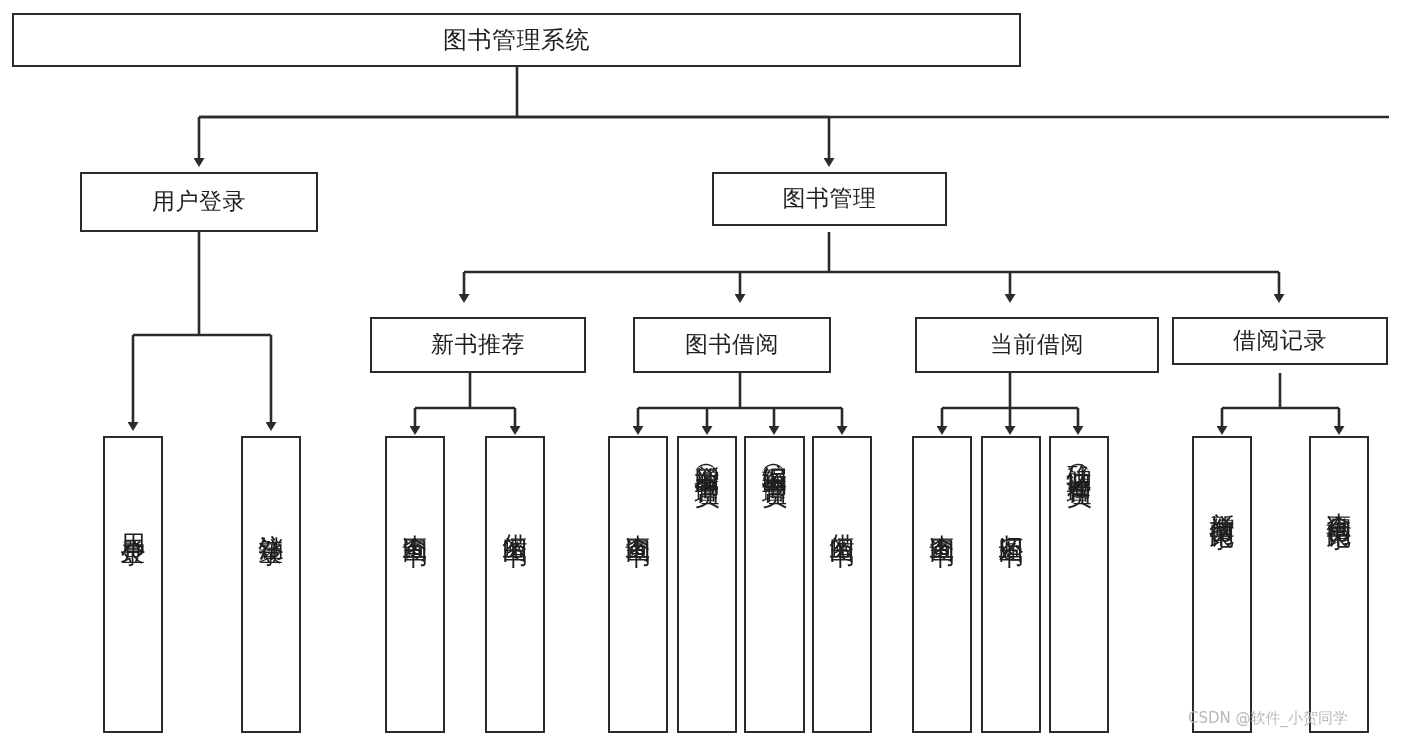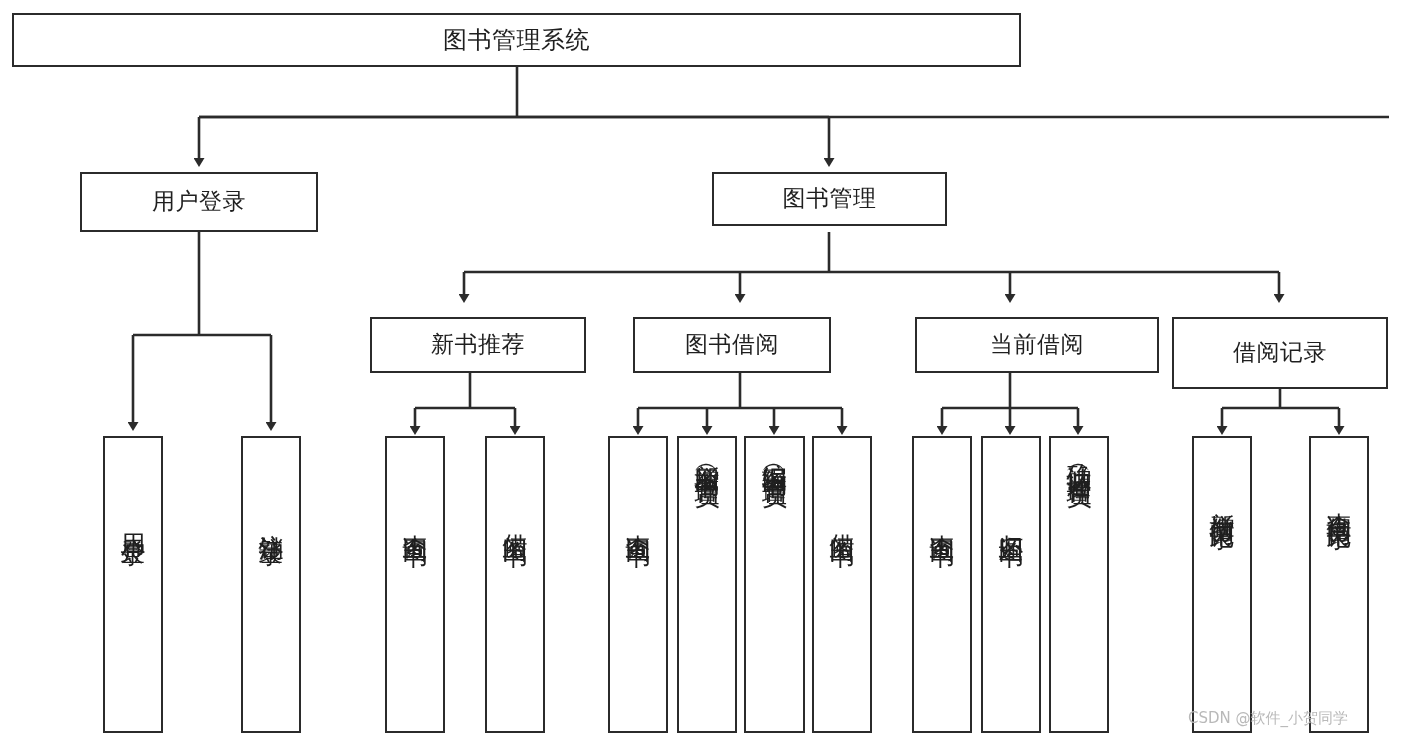--- a/index.html
+++ b/index.html
@@ -152,21 +152,21 @@
   </div>
 
   <div class="node" style="left:633px; top:317px; width:198px; height:56px;">
     <span class="label-h">图书借阅</span>
   </div>
 
   <div class="node" style="left:902px; top:317px; width:244px; height:56px;margin-left:13px;">
     <span class="label-h">当前借阅</span>
   </div>
 
-  <div class="node" style="left:1172px; top:317px; width:216px; height:72px;">
+  <div class="node" style="left:1172px; top:317px; width:216px; height:48px;">
     <span class="label-h">借阅记录</span>
   </div>
 
   <div class="leaf shift" style="left:103px; top:436px; width:60px; height:297px;">
     <span class="label-v">用户登录</span>
   </div>
 
   <div class="leaf shift" style="left:241px; top:436px; width:60px; height:297px;">
     <span class="label-v">注销登录</span>
   </div>

